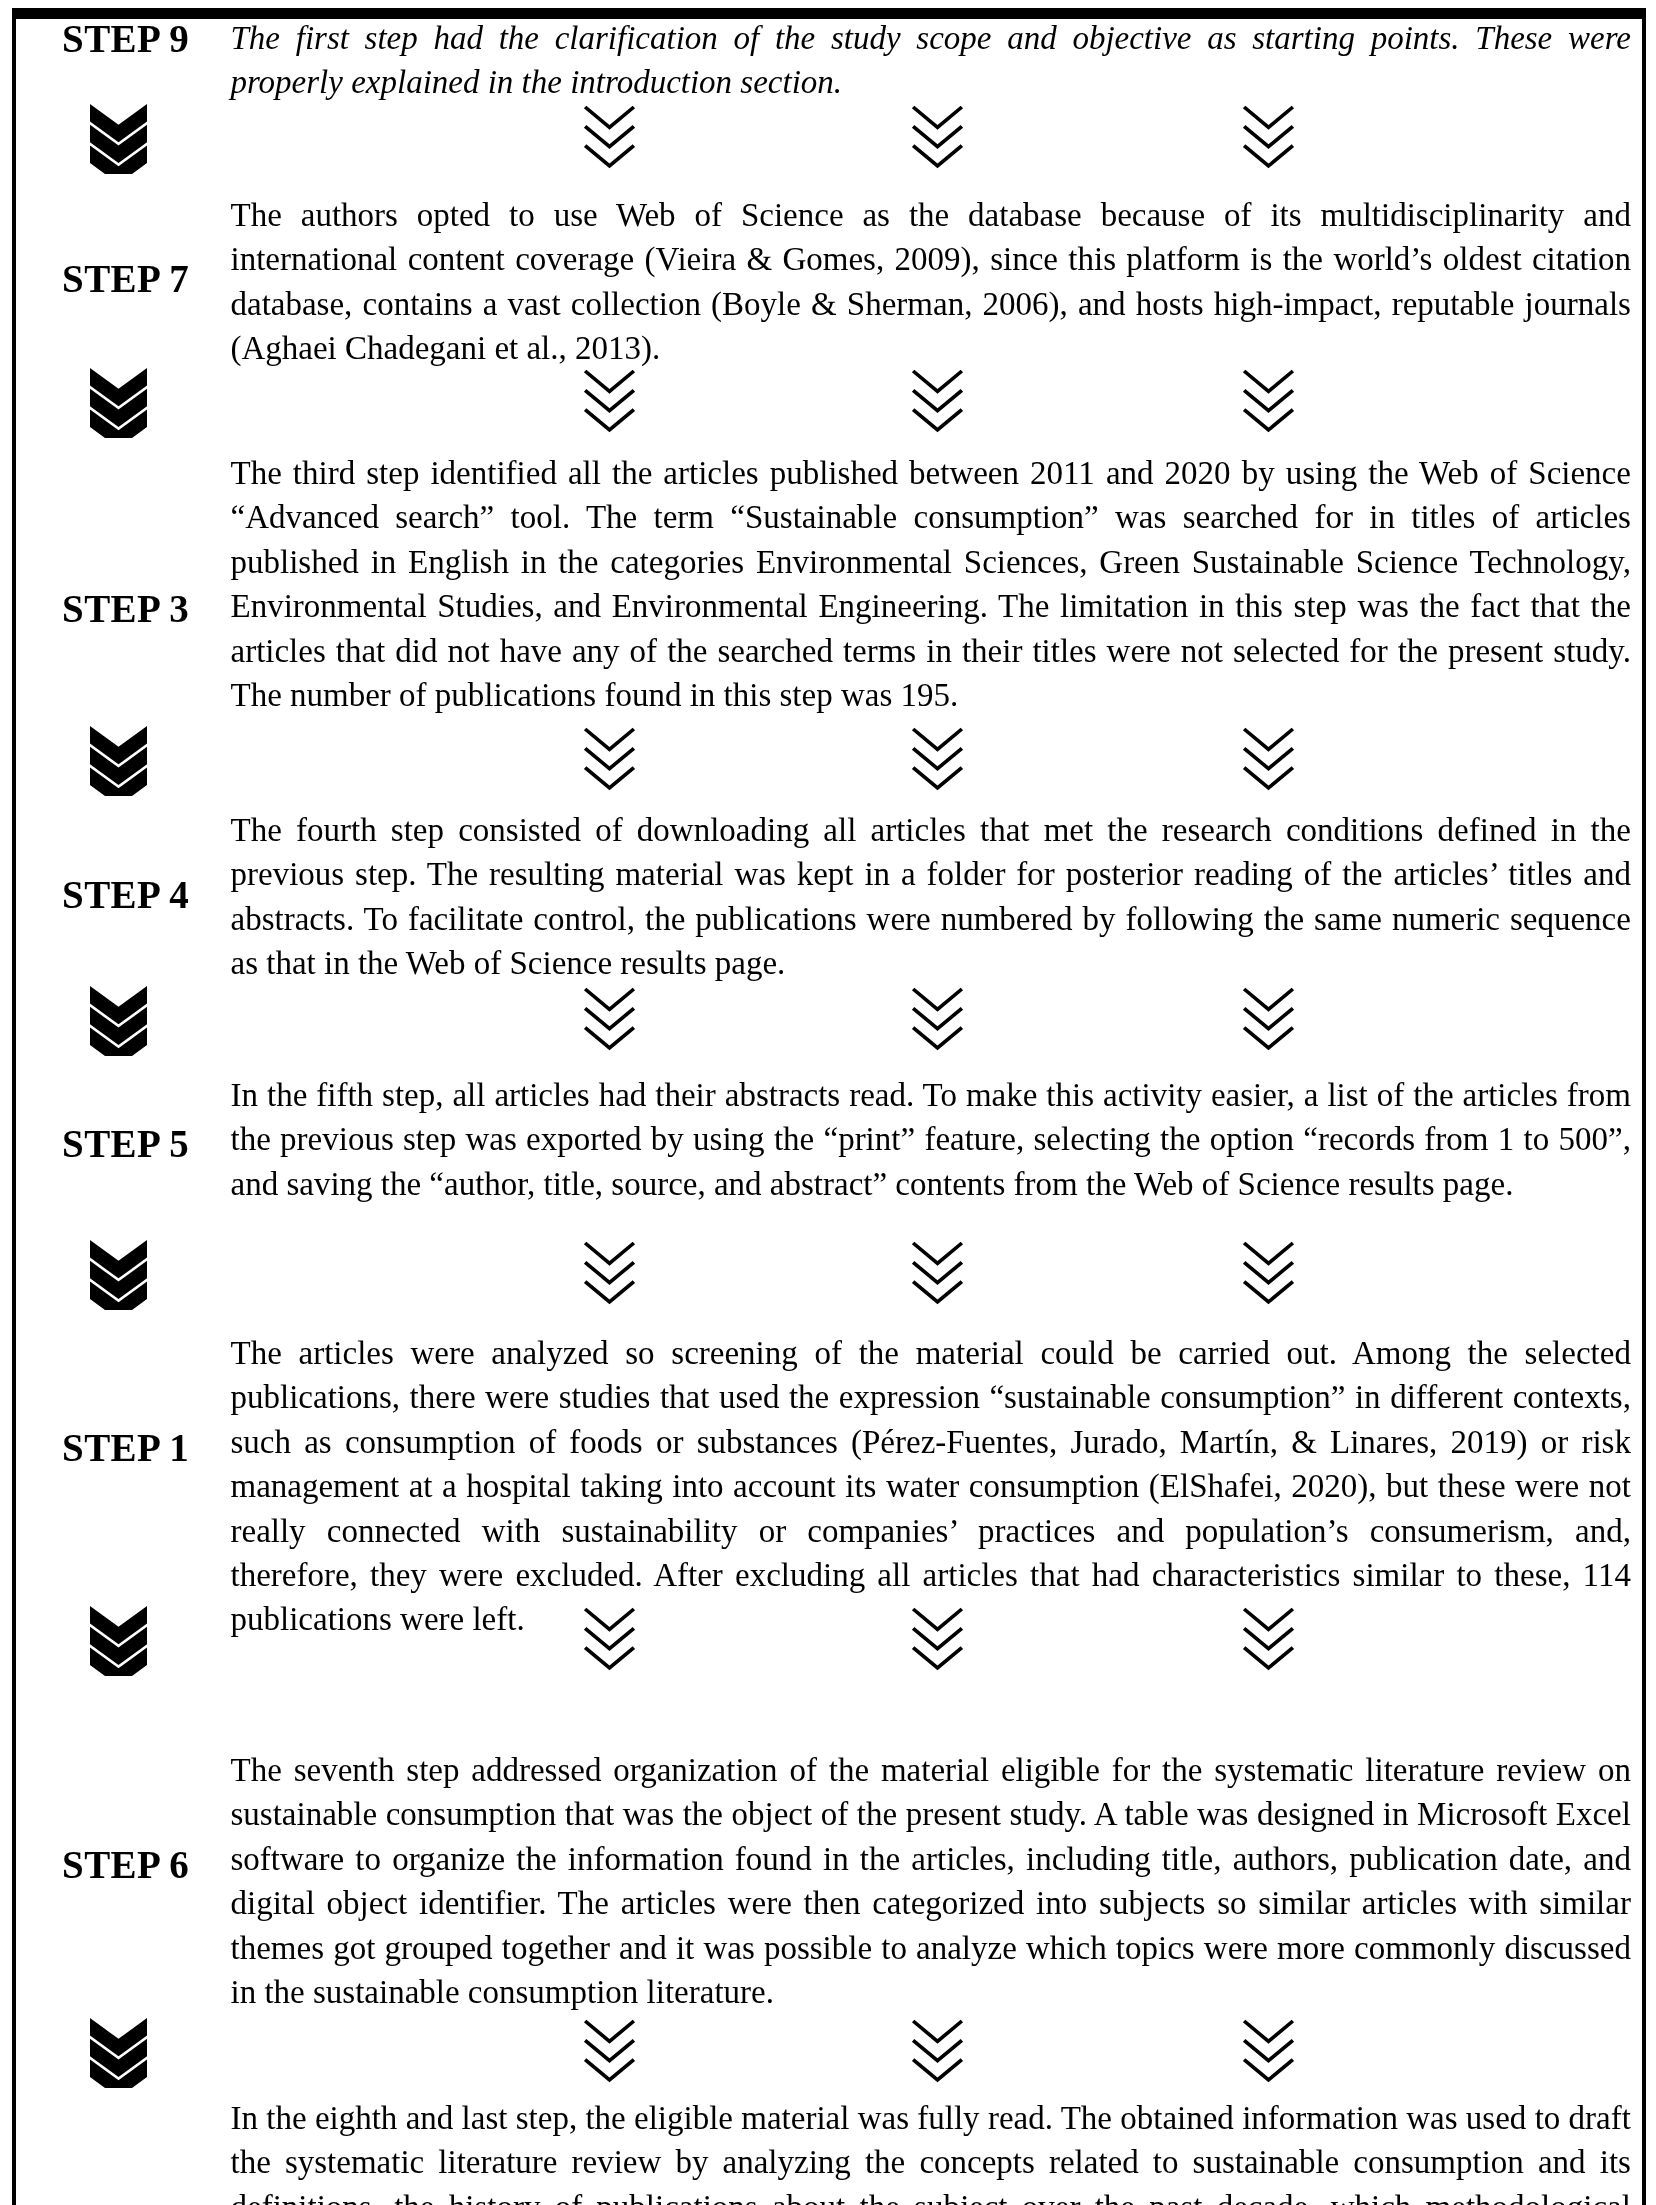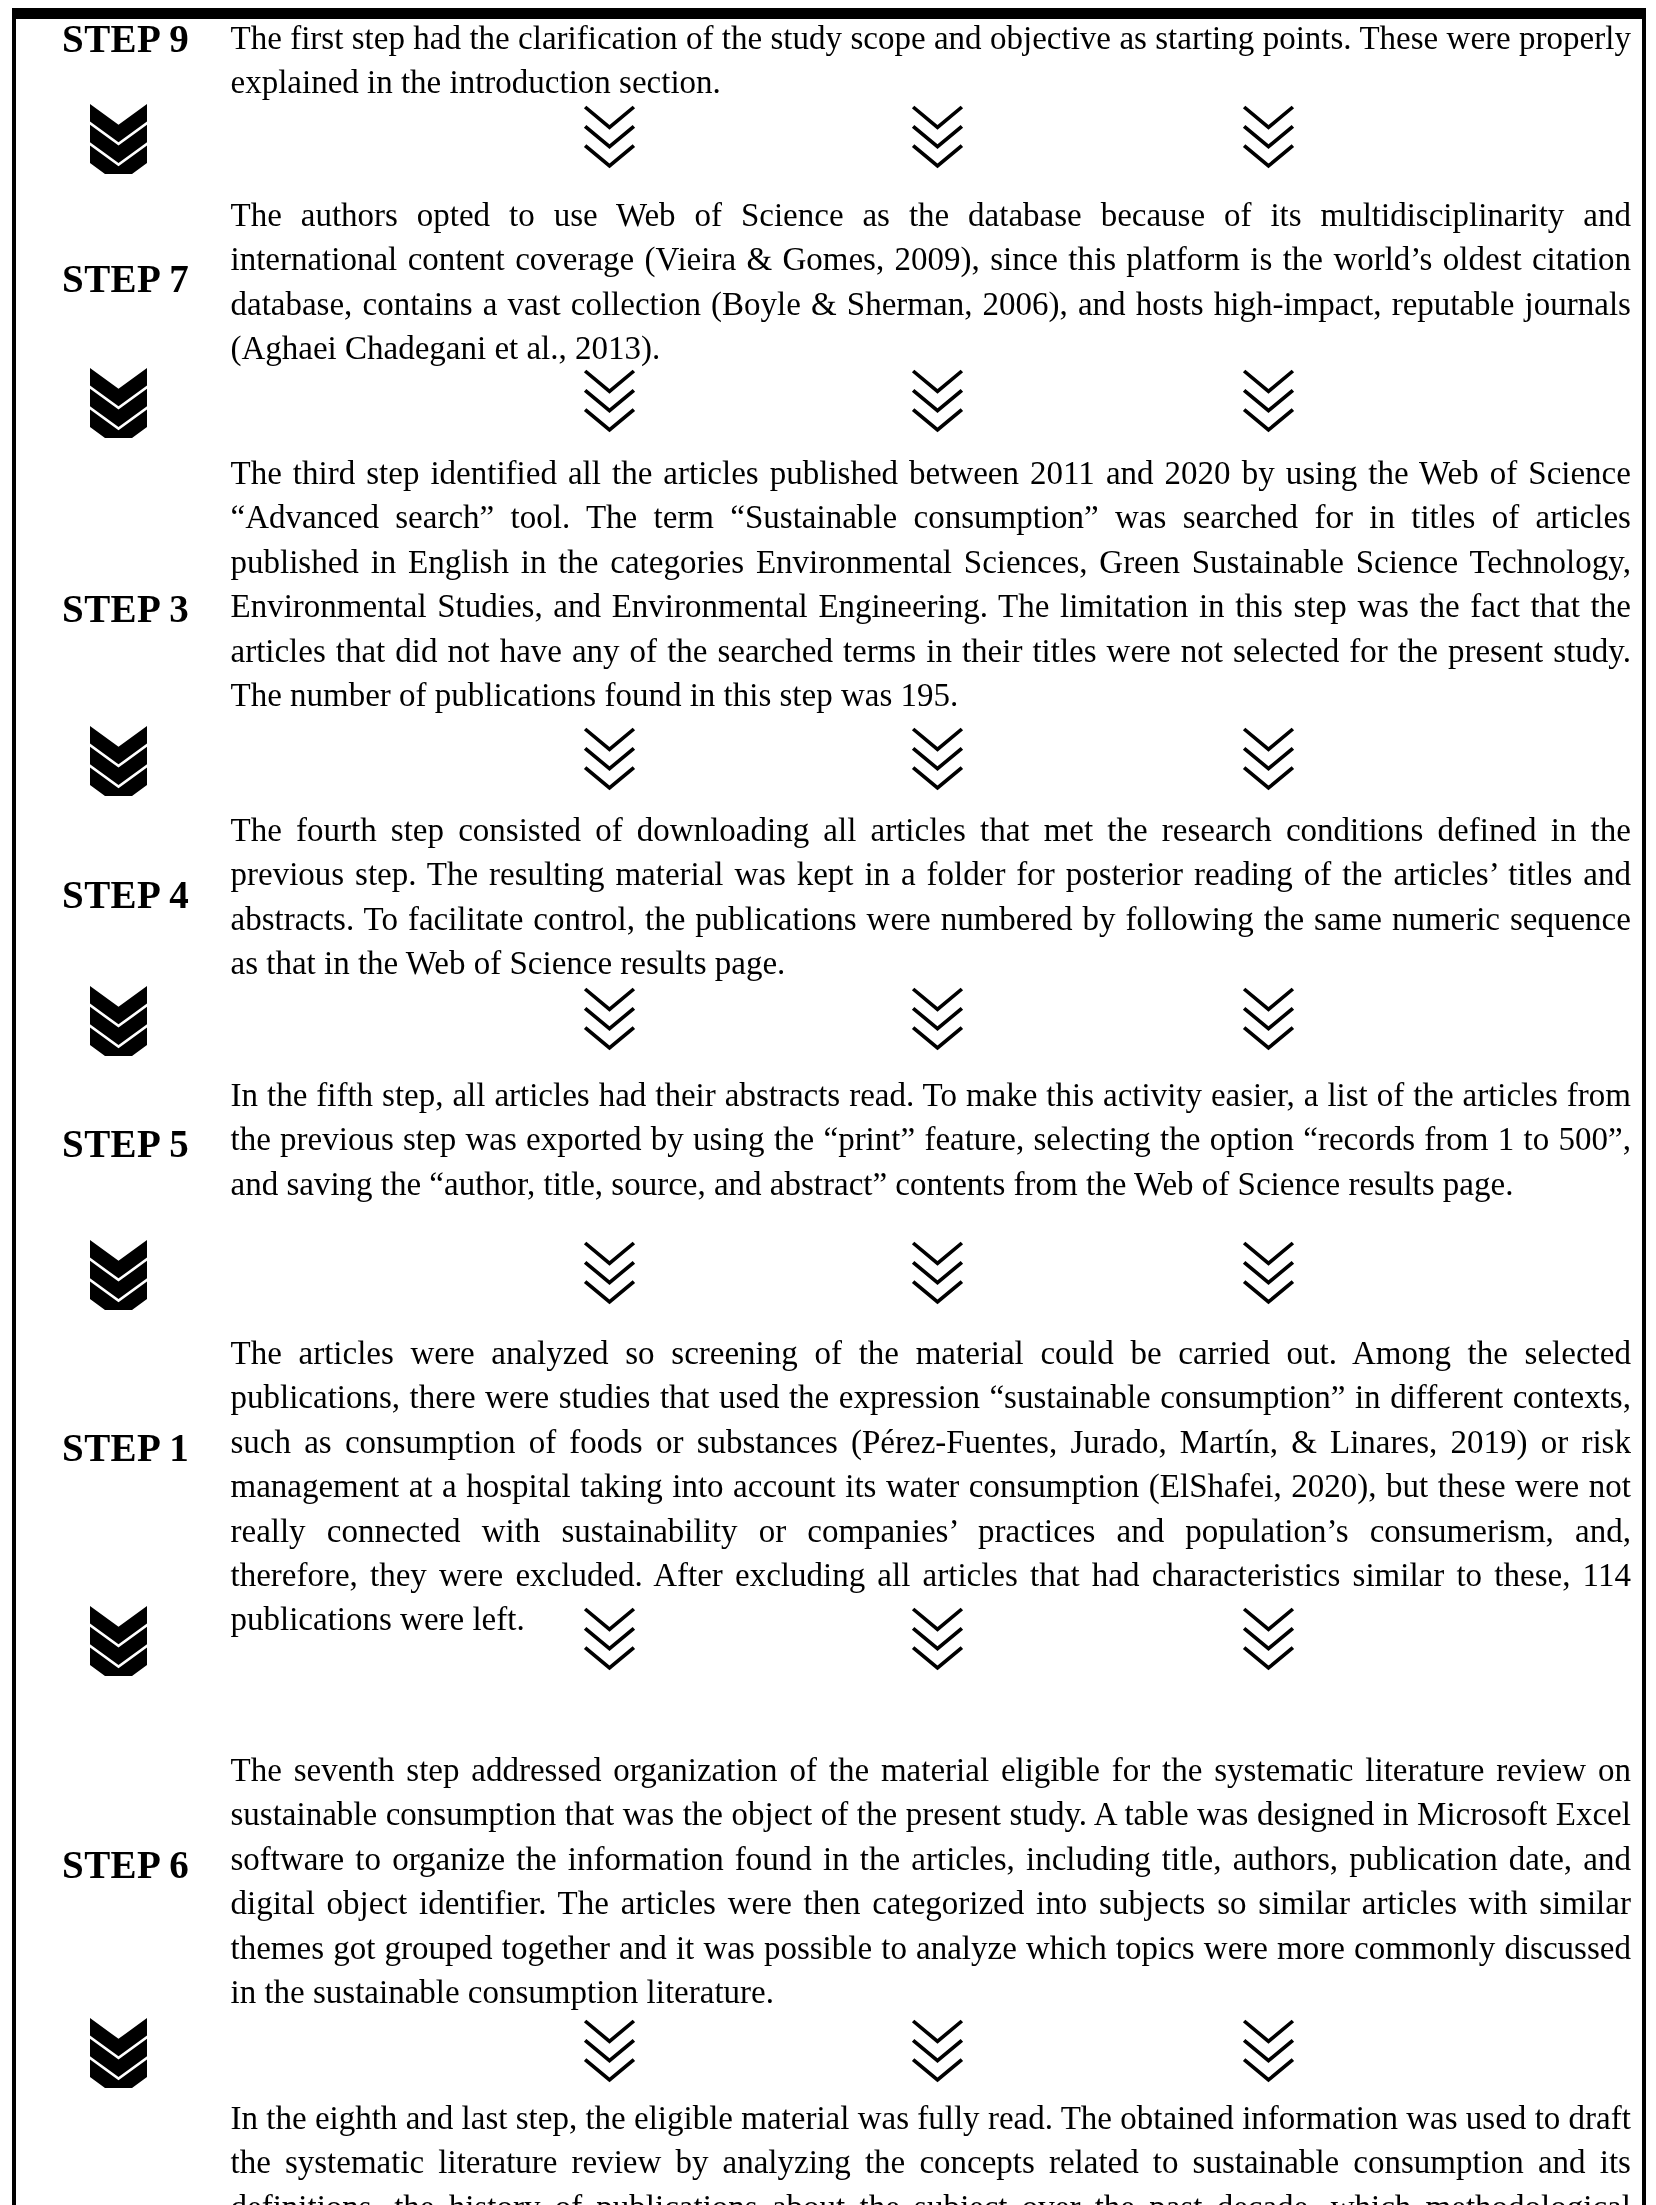--- a/index.html
+++ b/index.html
@@ -107,21 +107,21 @@
 </style>
 </head>
 <body>
 
 <div id="page">
   <div class="frame">
     <div class="inner">
 
       <div class="step-block" style="top:0px;">
         <div class="step-label" style="top:0px;">STEP 9</div>
-        <div class="step-text" style="top:-3.5px;">The first step had the clarification of the study scope and objective as starting points. These were properly explained in the introduction section.</div>
+        <div class="step-text" style="top:-3.5px;font-style:italic;">The first step had the clarification of the study scope and objective as starting points. These were properly explained in the introduction section.</div>
       </div>
 
       <div class="sep-row first" style="top:84px;">
         <div class="chev-bold">
           <svg viewBox="0 0 100 130" preserveAspectRatio="none">
             <polygon points="0,2 50,40 100,2 100,34 50,72 0,34" fill="#000"></polygon>
             <polygon points="0,40 50,78 100,40 100,72 50,110 0,72" fill="#000"></polygon>
             <polygon points="0,78 50,116 100,78 100,110 50,148 0,110" fill="#000"></polygon>
           </svg>
         </div>

